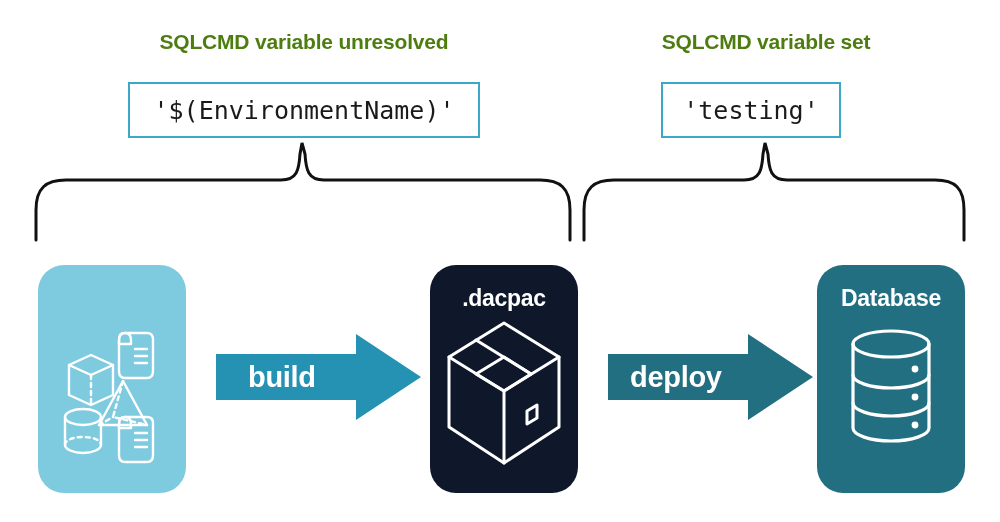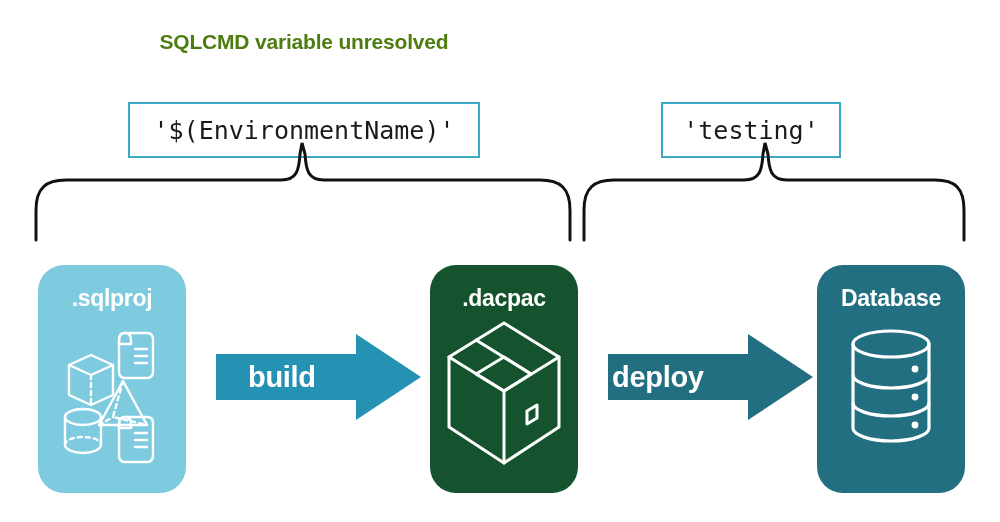--- a/index.html
+++ b/index.html
@@ -39,21 +39,20 @@
 
   
   .code-box {
     position: absolute;
     box-sizing: border-box;
     background: #ffffff;
     border: 2.5px solid #3ba8c8;
     display: flex;
     align-items: center;
     justify-content: center;
-    margin-top: 20px;
   }
   .code-box span {
     font-family: "DejaVu Sans Mono", "Liberation Mono", monospace;
     font-size: 25px;
     color: #1a1a1a;
     letter-spacing: 0px;
     line-height: 1;
   }
   #code-box-left  { left: 128px; top: 82px; width: 352px; height: 56px; }
   #code-box-right { left: 661px; top: 82px; width: 180px; height: 56px; }
@@ -88,21 +87,21 @@
   .card-art {
     position: absolute;
     left: 0;
     width: 100%;
     display: flex;
     align-items: center;
     justify-content: center;
   }
 
   #card-sqlproj  { left: 38px;  top: 265px; width: 148px; height: 228px; background: #7ecbe0; }
-  #card-dacpac   { left: 430px; top: 265px; width: 148px; height: 228px; background: #14532d; }
+  #card-dacpac   { left: 430px; top: 265px; width: 148px; height: 228px; background: #0f172a; }
   #card-database { left: 817px; top: 265px; width: 148px; height: 228px; background: #236f82; }
 
   #card-sqlproj  .card-title { top: 20px; }
   #card-dacpac   .card-title { top: 20px; }
   #card-database .card-title { top: 20px; }
 
   #card-sqlproj  .card-art { top: 56px; }
   #card-dacpac   .card-art { top: 52px; }
   #card-database .card-art { top: 62px; }
 
@@ -122,29 +121,30 @@
     color: #ffffff;
     font-family: "Liberation Sans", sans-serif;
     font-weight: bold;
     font-size: 29px;
     letter-spacing: -0.3px;
     pointer-events: none;
   }
   #arrow-build  { left: 208px; top: 332px; width: 205px; height: 90px; }
   #arrow-deploy { left: 600px; top: 332px; width: 205px; height: 90px; }
   #arrow-build  .arrow-label { padding-left: 32px; }
-  #arrow-deploy .arrow-label { padding-left: 4px; }
+  #arrow-deploy .arrow-label { padding-left: 22px; }
 </style>
 </head>
 <body>
 
 <div class="stage">
 
   <div class="heading" id="heading-left">SQLCMD variable unresolved</div>
 
+  <div class="heading" id="heading-right">SQLCMD variable set</div>
 
   <div class="code-box" id="code-box-left">
     <span>'$(EnvironmentName)'</span>
   </div>
 
   <div class="code-box" id="code-box-right">
     <span>'testing'</span>
   </div>
 
   <svg id="braces" viewBox="0 0 1000 110">
@@ -168,21 +168,20 @@
              C 760,40 762,30 763,14
              L 765,3
              L 768,14
              C 769,30 771,40 787,40
              L 935,40
              C 955,40 964,48 964,70
              L 964,100"></path>
   </svg>
 
   <div class="card" id="card-sqlproj">
-    <div class="card-title">.sqlproj</div>
     <div class="card-art">
       <svg width="130" height="150" viewBox="0 0 130 150">
         <g fill="none" stroke="#ffffff" stroke-width="2.4" stroke-linejoin="round" stroke-linecap="round">
 
           <g>
             <path d="M22,44 L44,34 L66,44 L66,74 L44,84 L22,74 Z"></path>
             <path d="M22,44 L44,54 L66,44"></path>
             <path d="M44,54 L44,84" stroke-dasharray="4 4"></path>
           </g>
 

